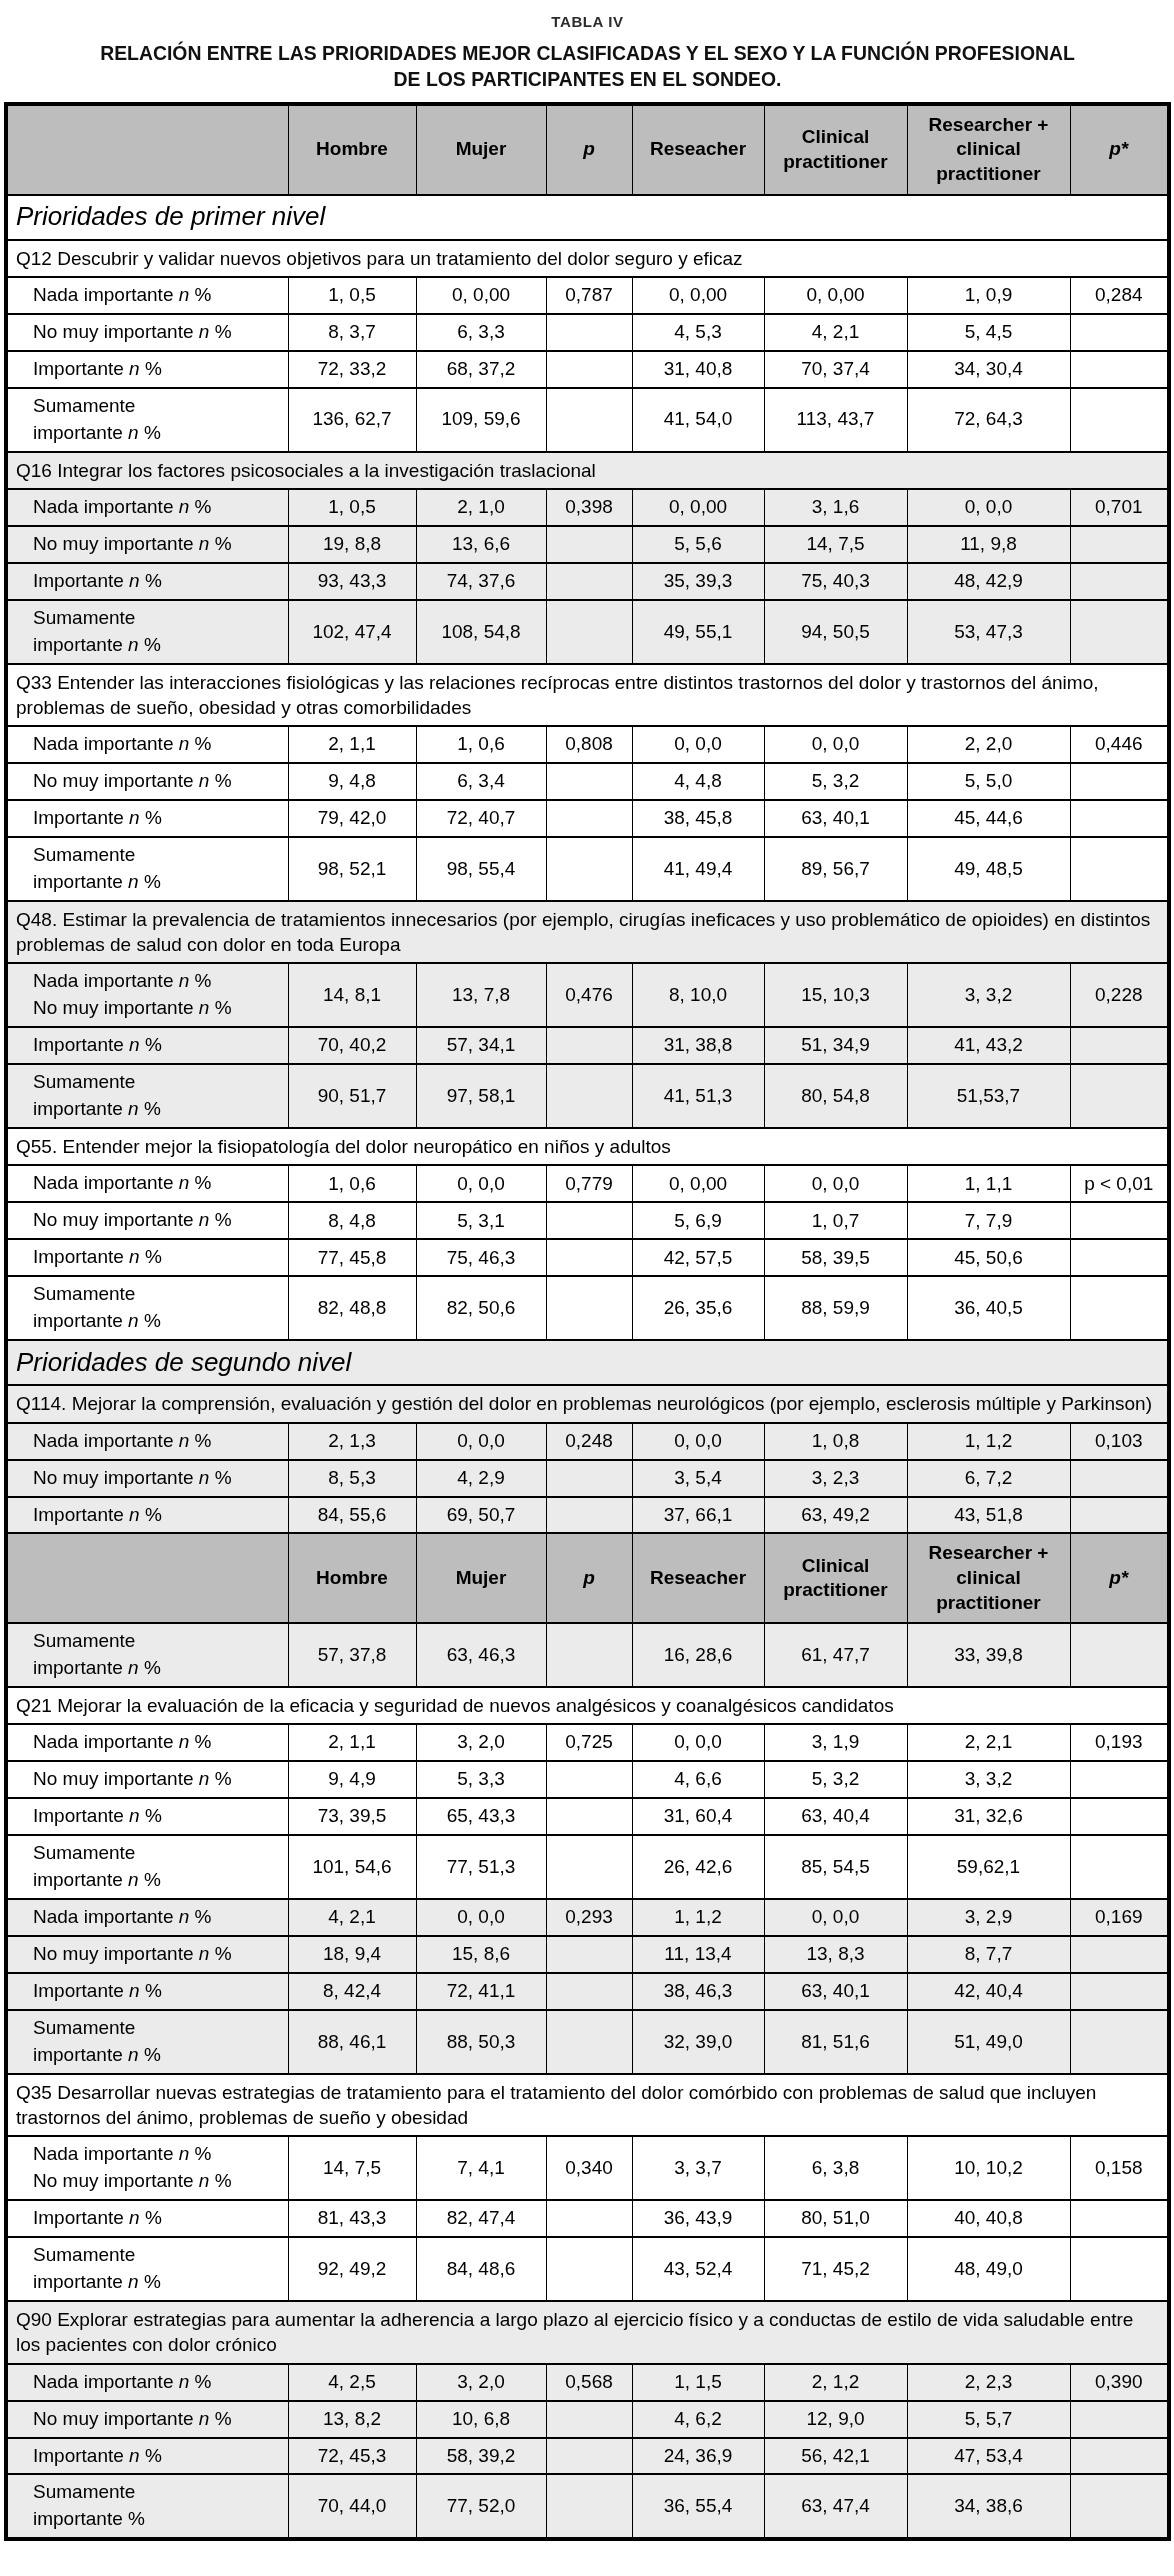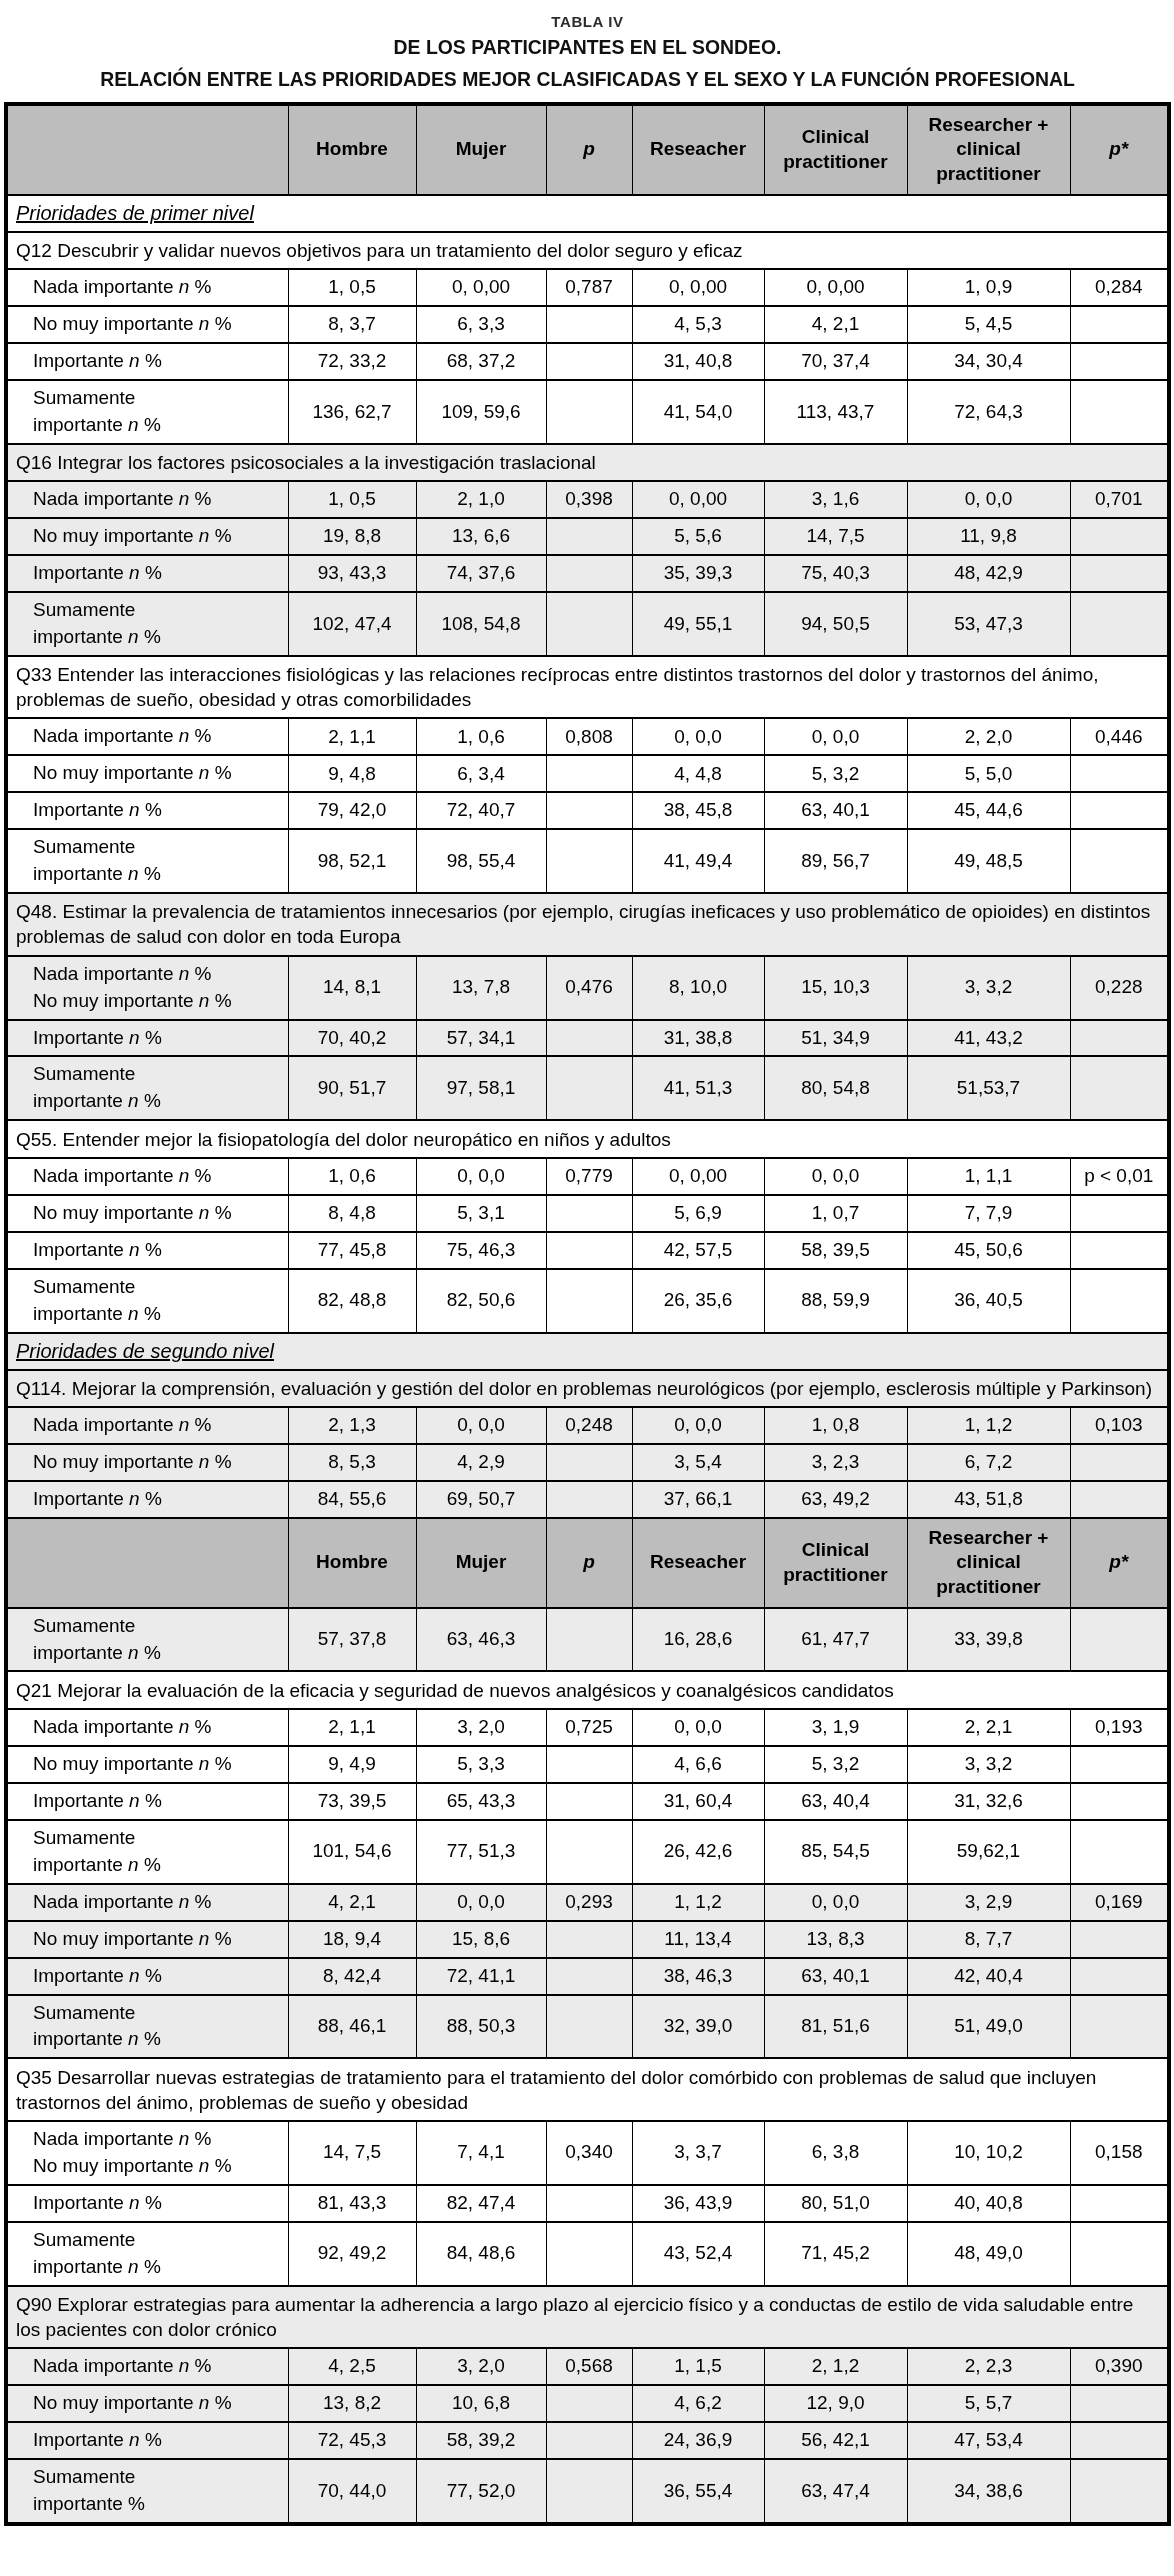--- a/index.html
+++ b/index.html
@@ -50,22 +50,21 @@
     background:var(--hdr-bg);
     font-weight:bold;
     text-align:center;
     padding:6.8px 3.4px;
   }
   .hcell.it{font-style:italic;}
   .section-cell{
     font-style:italic;
     text-align:left;
     padding:4.6px 5.7px 4.6px 8px;
-    font-size:20px;
-    text-decoration:underline;
+    font-size:26px;
   }
   .question-cell{
     text-align:left;
     padding:5.1px 10.3px 5.1px 8px;
     line-height:1.32;
   }
   .label-cell{
     text-align:left;
     padding:4px 4.6px 4px 25px;
     line-height:1.42;
@@ -74,22 +73,22 @@
     text-align:center;
     padding:4px 2.3px;
   }
   .shaded{background:var(--shade);}
 </style>
 </head>
 <body>
 
 <div class="page">
   <div class="title">TABLA IV</div>
+  <div class="subtitle first">RELACIÓN ENTRE LAS PRIORIDADES MEJOR CLASIFICADAS Y EL SEXO Y LA FUNCIÓN PROFESIONAL</div>
   <div class="subtitle">DE LOS PARTICIPANTES EN EL SONDEO.</div>
-  <div class="subtitle first">RELACIÓN ENTRE LAS PRIORIDADES MEJOR CLASIFICADAS Y EL SEXO Y LA FUNCIÓN PROFESIONAL</div>
 
   <table class="main">
     <colgroup>
       <col style="width:282px">
       <col style="width:128px">
       <col style="width:130px">
       <col style="width:86px">
       <col style="width:132px">
       <col style="width:143px">
       <col style="width:163px">

